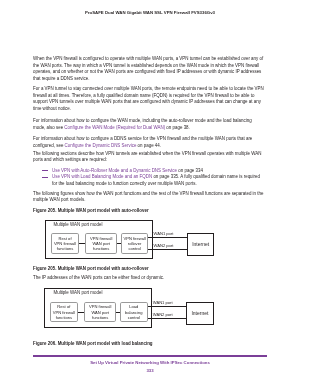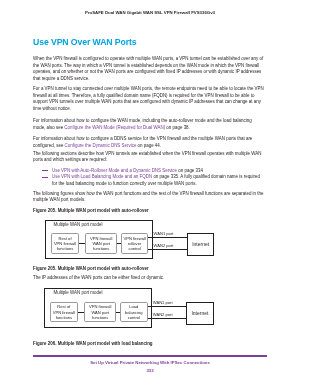--- a/index.html
+++ b/index.html
@@ -40,21 +40,20 @@
   .footline{position:absolute;left:0;top:360.0px;width:300px;text-align:center;
             font-size:4.34px;font-weight:bold;color:#7b3f98;}
   .pagenum{position:absolute;left:0;top:368.1px;width:300px;text-align:center;
            font-size:4.34px;font-weight:bold;color:#7b3f98;}
 </style>
 </head>
 <body>
 
 <div class="page">
   <div class="runhead">ProSAFE Dual WAN Gigabit WAN SSL VPN Firewall FVS336Gv3</div>
-  <h2 class="sec">Use VPN Over WAN Ports</h2>
 
   <p class="tx" style="top:56.4px">When the VPN firewall is configured to operate with multiple WAN ports, a VPN tunnel can be established over any of the WAN ports. The way in which a VPN tunnel is established depends on the WAN mode in which the VPN firewall operates, and on whether or not the WAN ports are configured with fixed IP addresses or with dynamic IP addresses that require a DDNS service.</p>
   <p class="tx" style="top:86.1px">For a VPN tunnel to stay connected over multiple WAN ports, the remote endpoints need to be able to locate the VPN firewall at all times. Therefore, a fully qualified domain name (FQDN) is required for the VPN firewall to be able to support VPN tunnels over multiple WAN ports that are configured with dynamic IP addresses that can change at any time without notice.</p>
 
   <p class="tx" style="top:118.1px"><span>For information about how to configure the WAN mode, including the auto-rollover mode and the load balancing mode, also see </span><a href="#">Configure the WAN Mode (Required for Dual WAN)</a><span> on page 38.</span></p>
 
   <p class="tx" style="top:136.1px"><span>For information about how to configure a DDNS service for the VPN firewall and the multiple WAN ports that are configured, see </span><a href="#">Configure the Dynamic DNS Service</a><span> on page 44.</span></p>
 
   <p class="tx" style="top:150.6px">The following sections describe how VPN tunnels are established when the VPN firewall operates with multiple WAN ports and which settings are required:</p>
 

